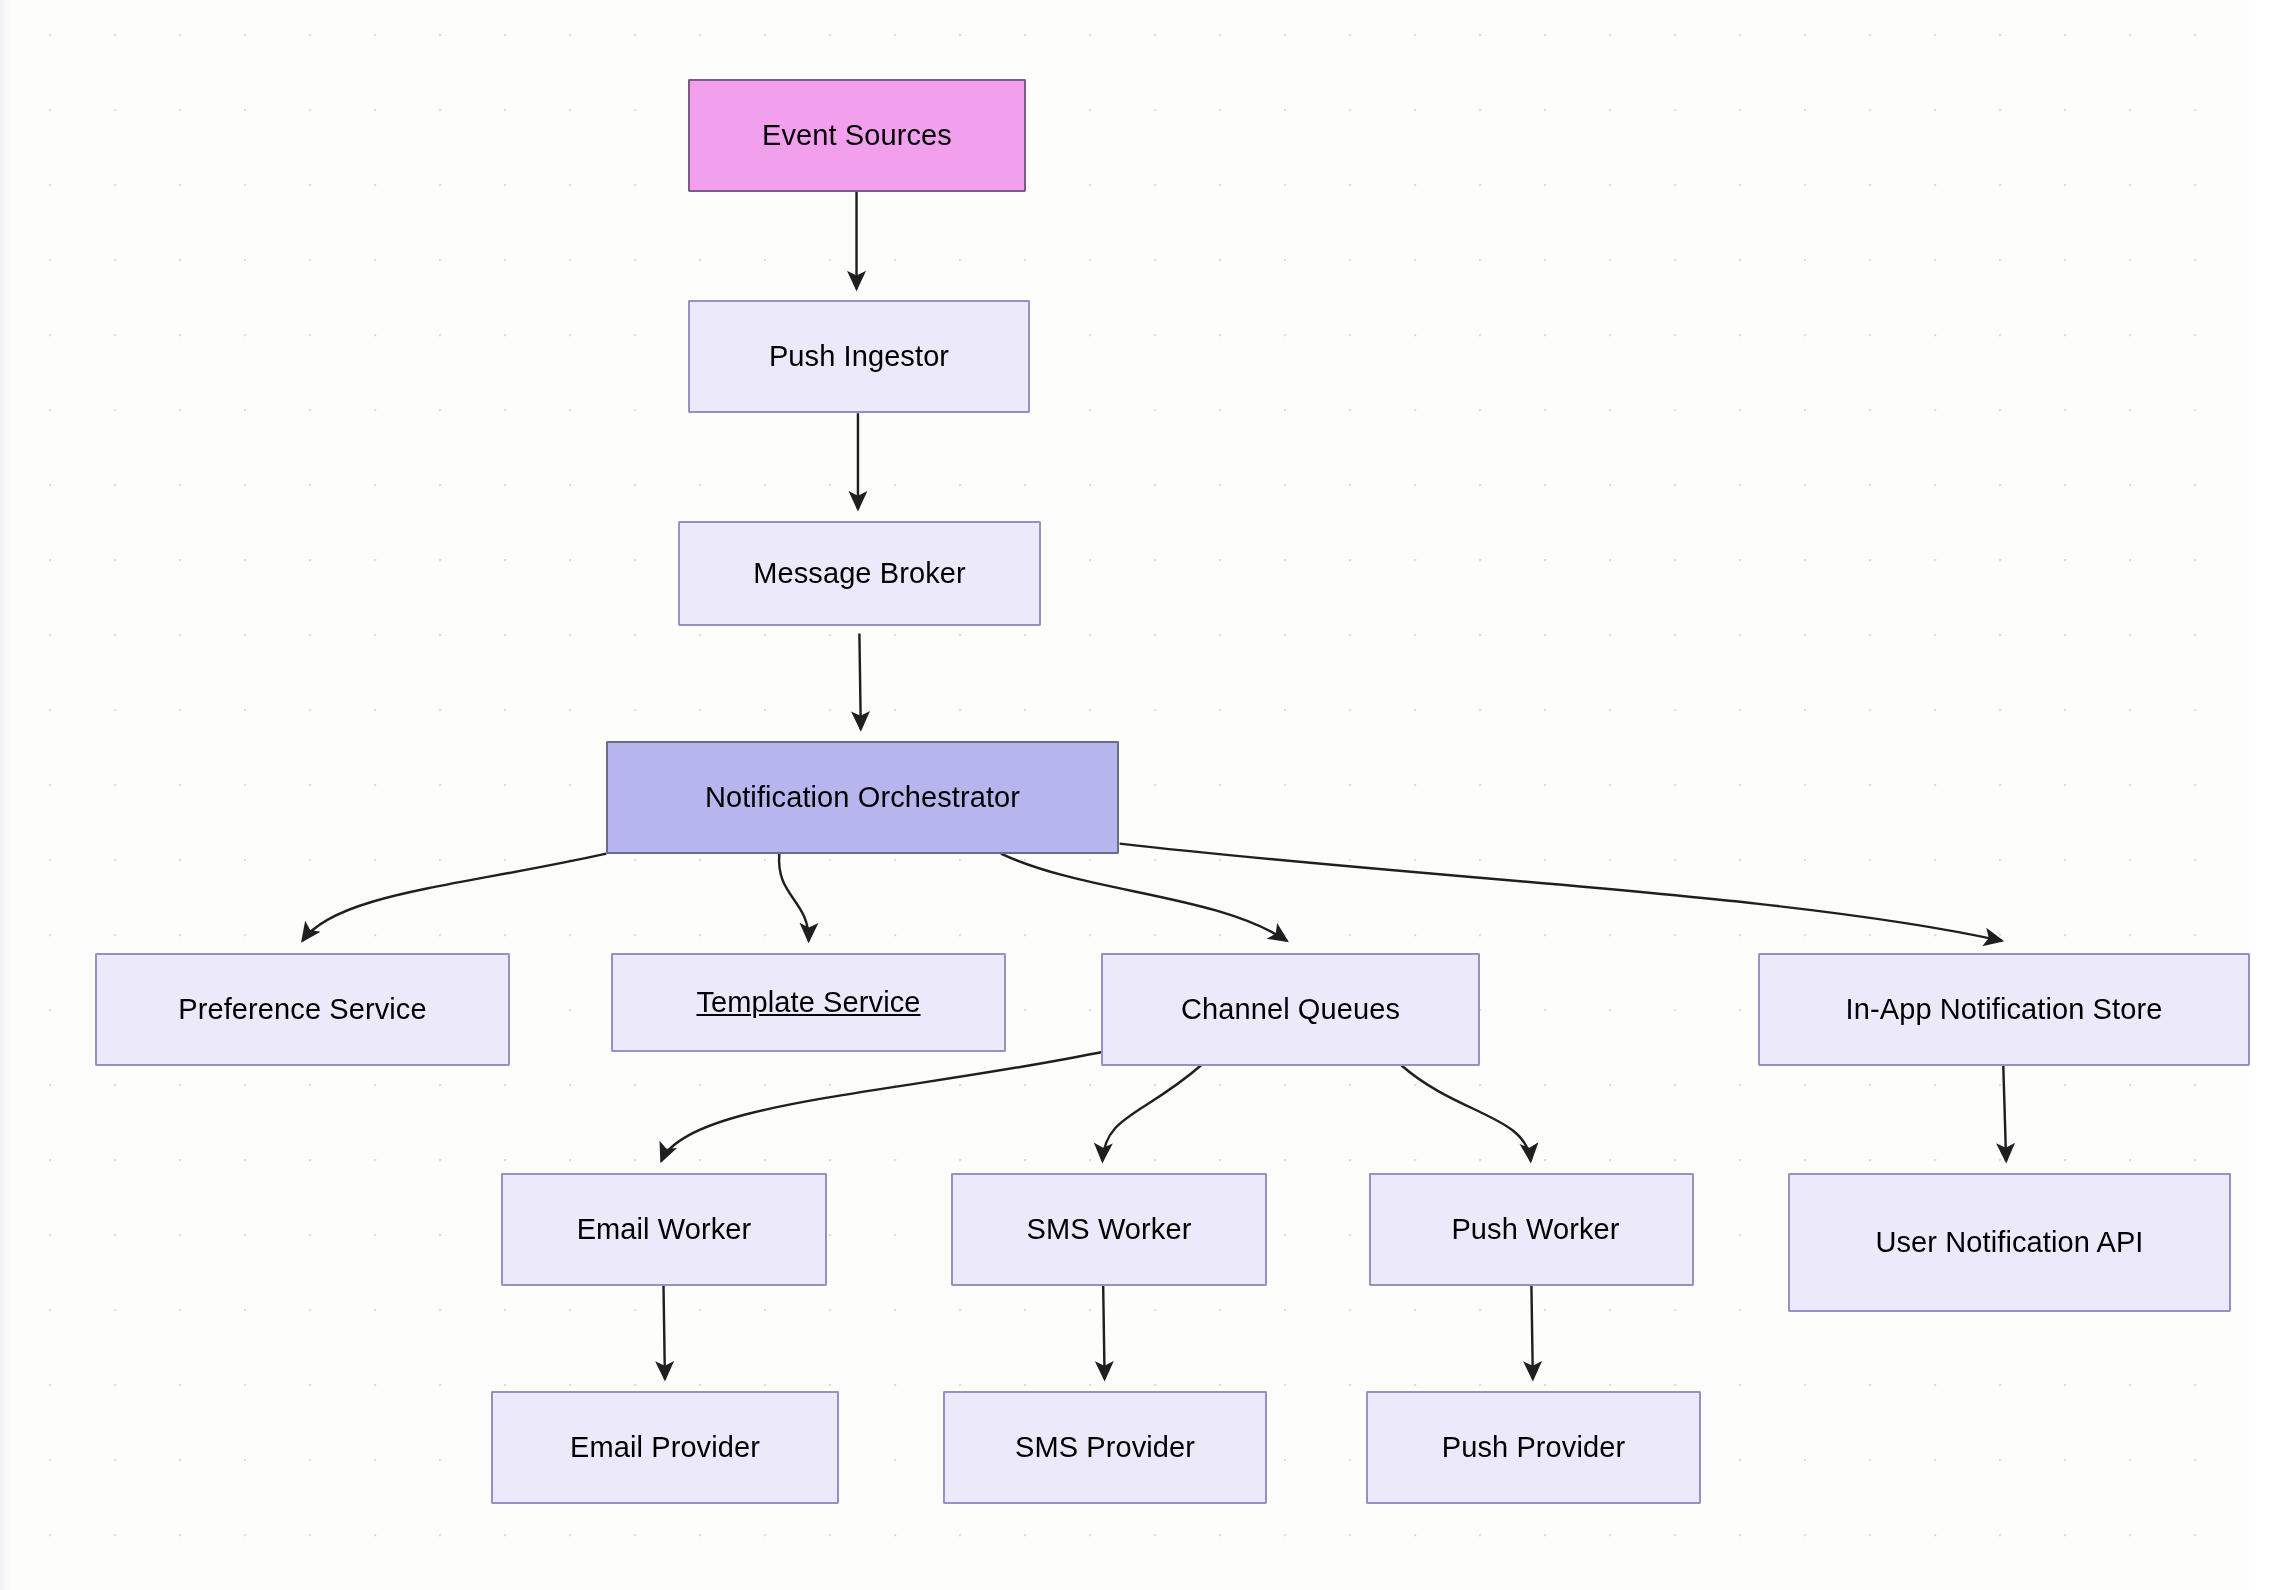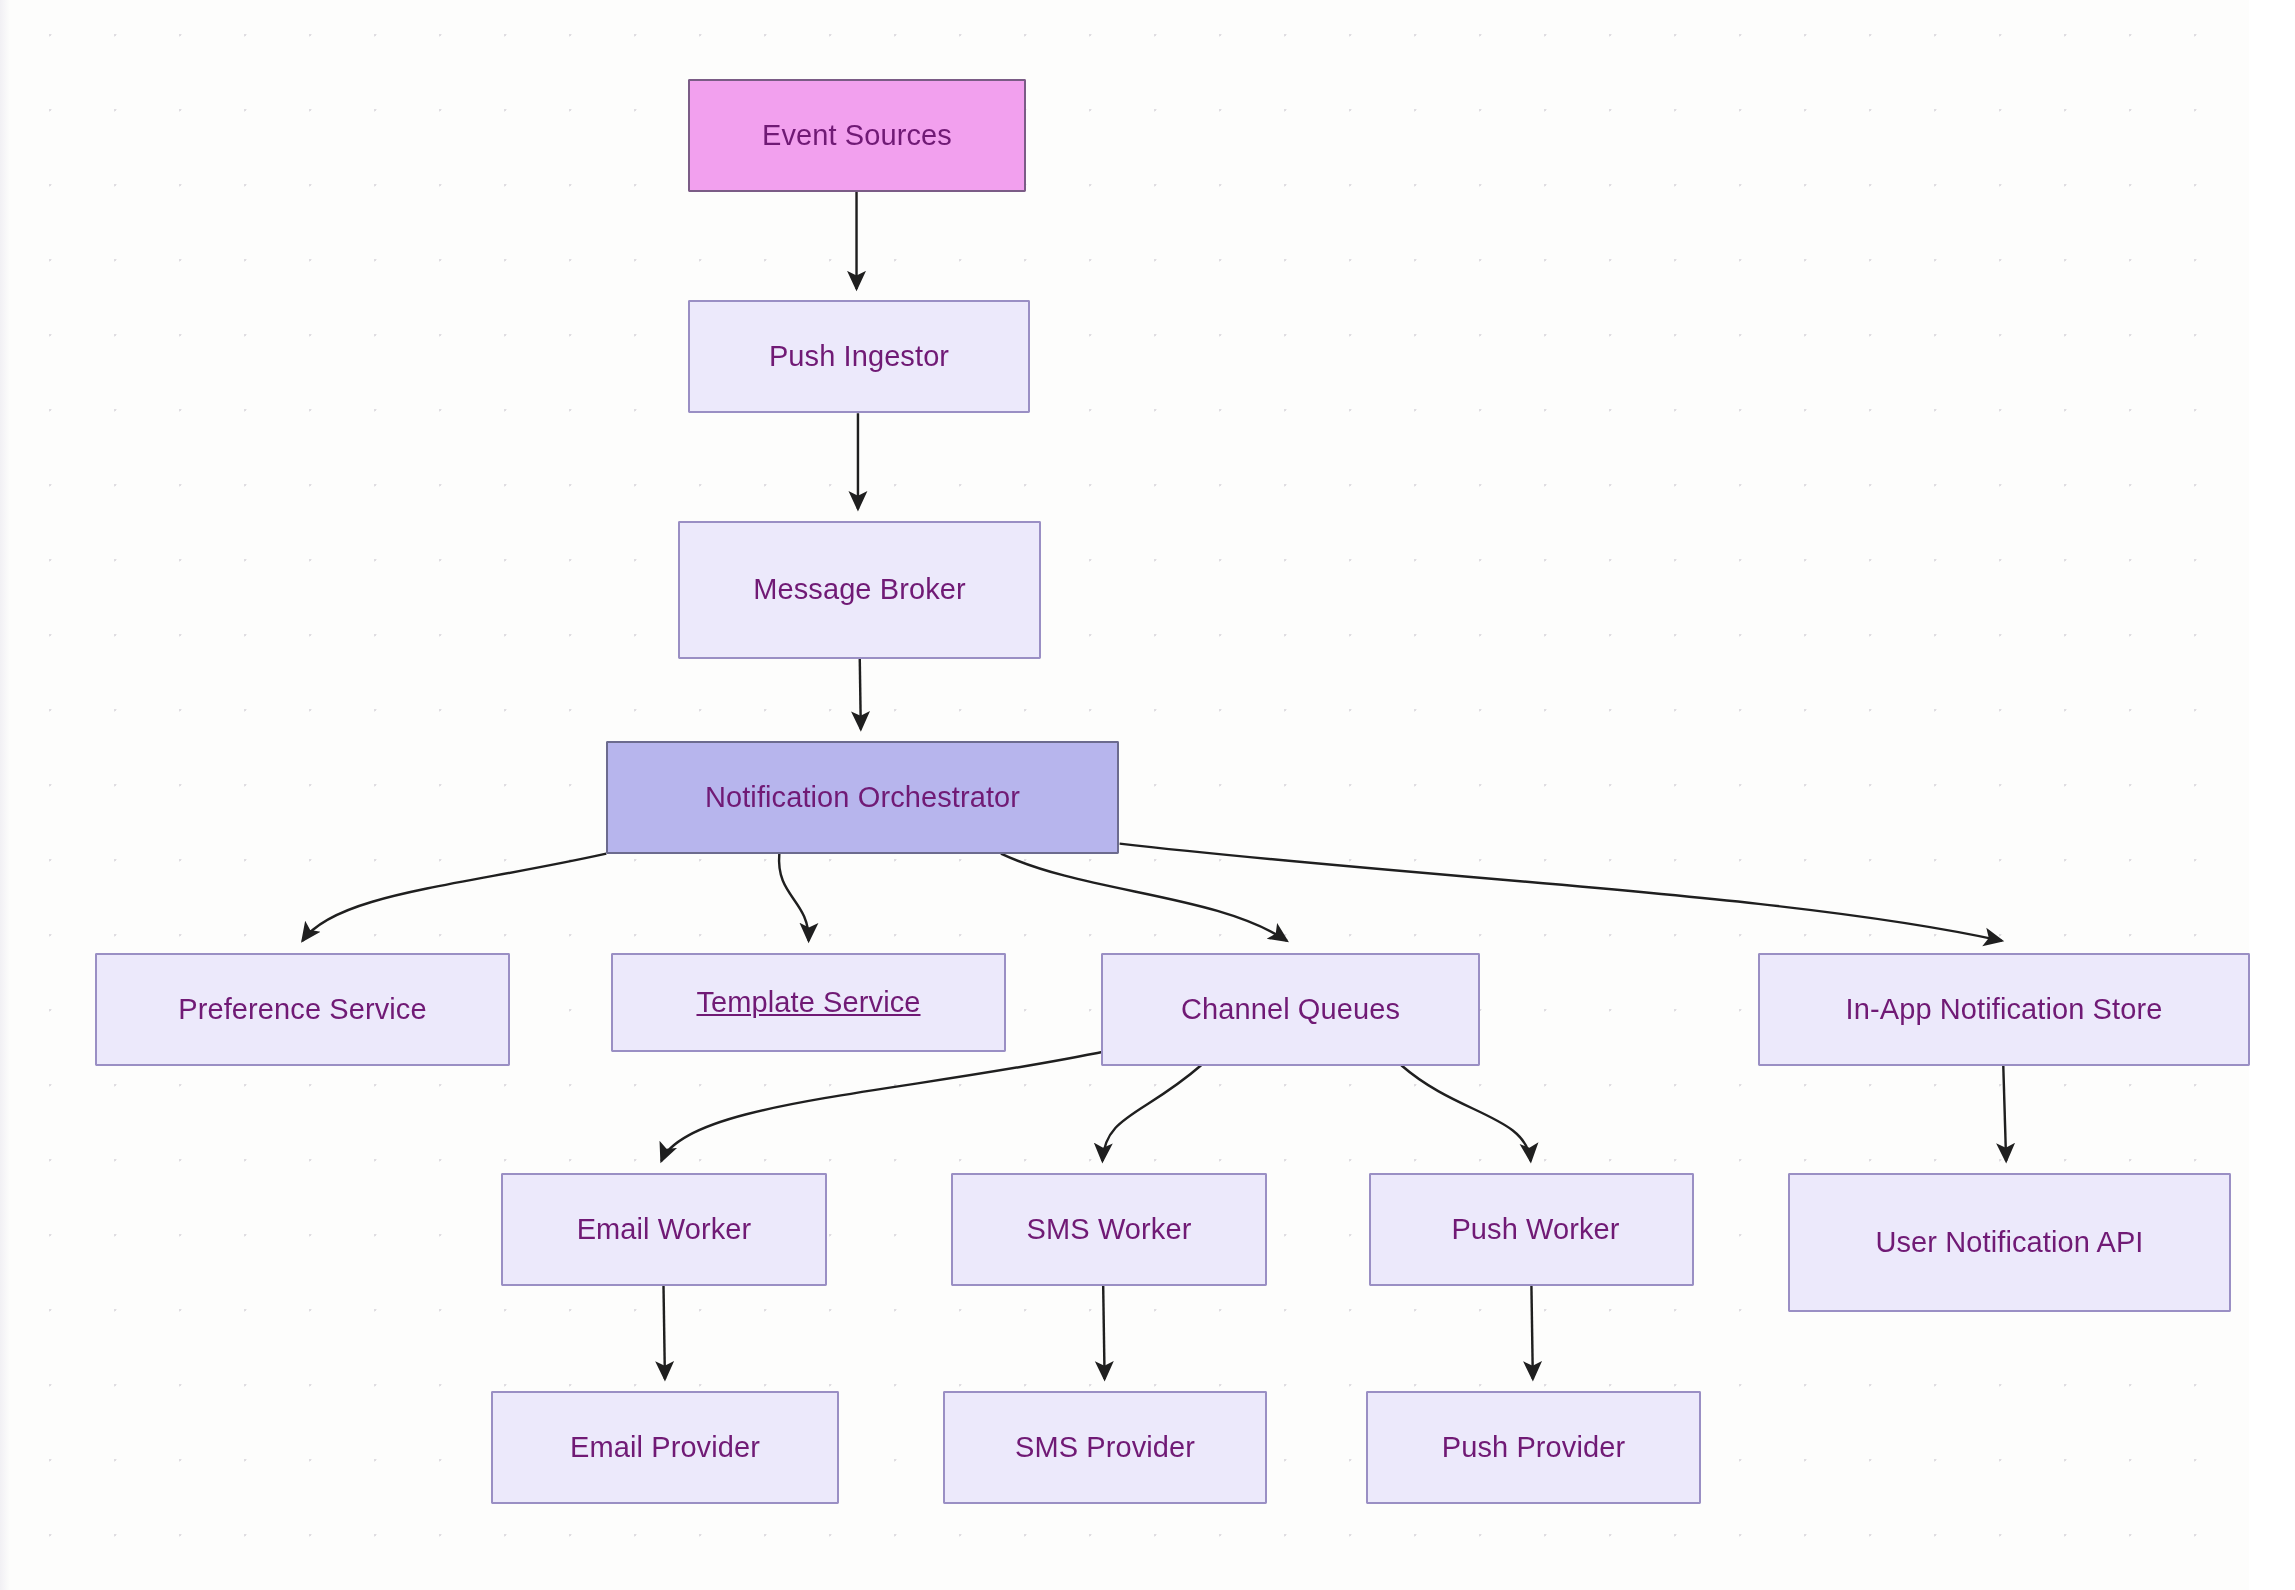--- a/index.html
+++ b/index.html
@@ -40,21 +40,21 @@
     height: 1590px;
   }
   .node {
     position: absolute;
     box-sizing: border-box;
     display: flex;
     align-items: center;
     justify-content: center;
     border: 2.1px solid #9a8fc4;
     background: #ece9fb;
-    color: #701a75;
+    color: #000000;
     font-size: 29px;
     letter-spacing: 0.1px;
     text-align: center;
     line-height: 1.15;
     border-radius: 1.4px;
   }
   .node.accent-pink {
     background: #f2a0ee;
     border-color: #7b5c86;
   }
@@ -95,21 +95,21 @@
       </g>
   </svg>
 
   <div id="nodes-group">
       <div class="node accent-pink" style="left: 688px; top: 79px; width: 338px; height: 113px;">
         <span>Event Sources</span>
       </div>
       <div class="node" style="left: 688px; top: 300px; width: 342px; height: 113px;">
         <span>Push Ingestor</span>
       </div>
-      <div class="node" style="left: 678px; top: 521px; width: 363px; height: 138px;">
+      <div class="node" style="left: 678px; top: 521px; width: 363px; height: 105px;">
         <span>Message Broker</span>
       </div>
       <div class="node accent-blue" style="left: 606px; top: 741px; width: 513px; height: 113px;">
         <span>Notification Orchestrator</span>
       </div>
       <div class="node" style="left: 95px; top: 953px; width: 415px; height: 113px;">
         <span>Preference Service</span>
       </div>
       <div class="node" style="left: 611px; top: 953px; width: 395px; height: 99px; text-decoration: underline;">
         <span>Template Service</span>

